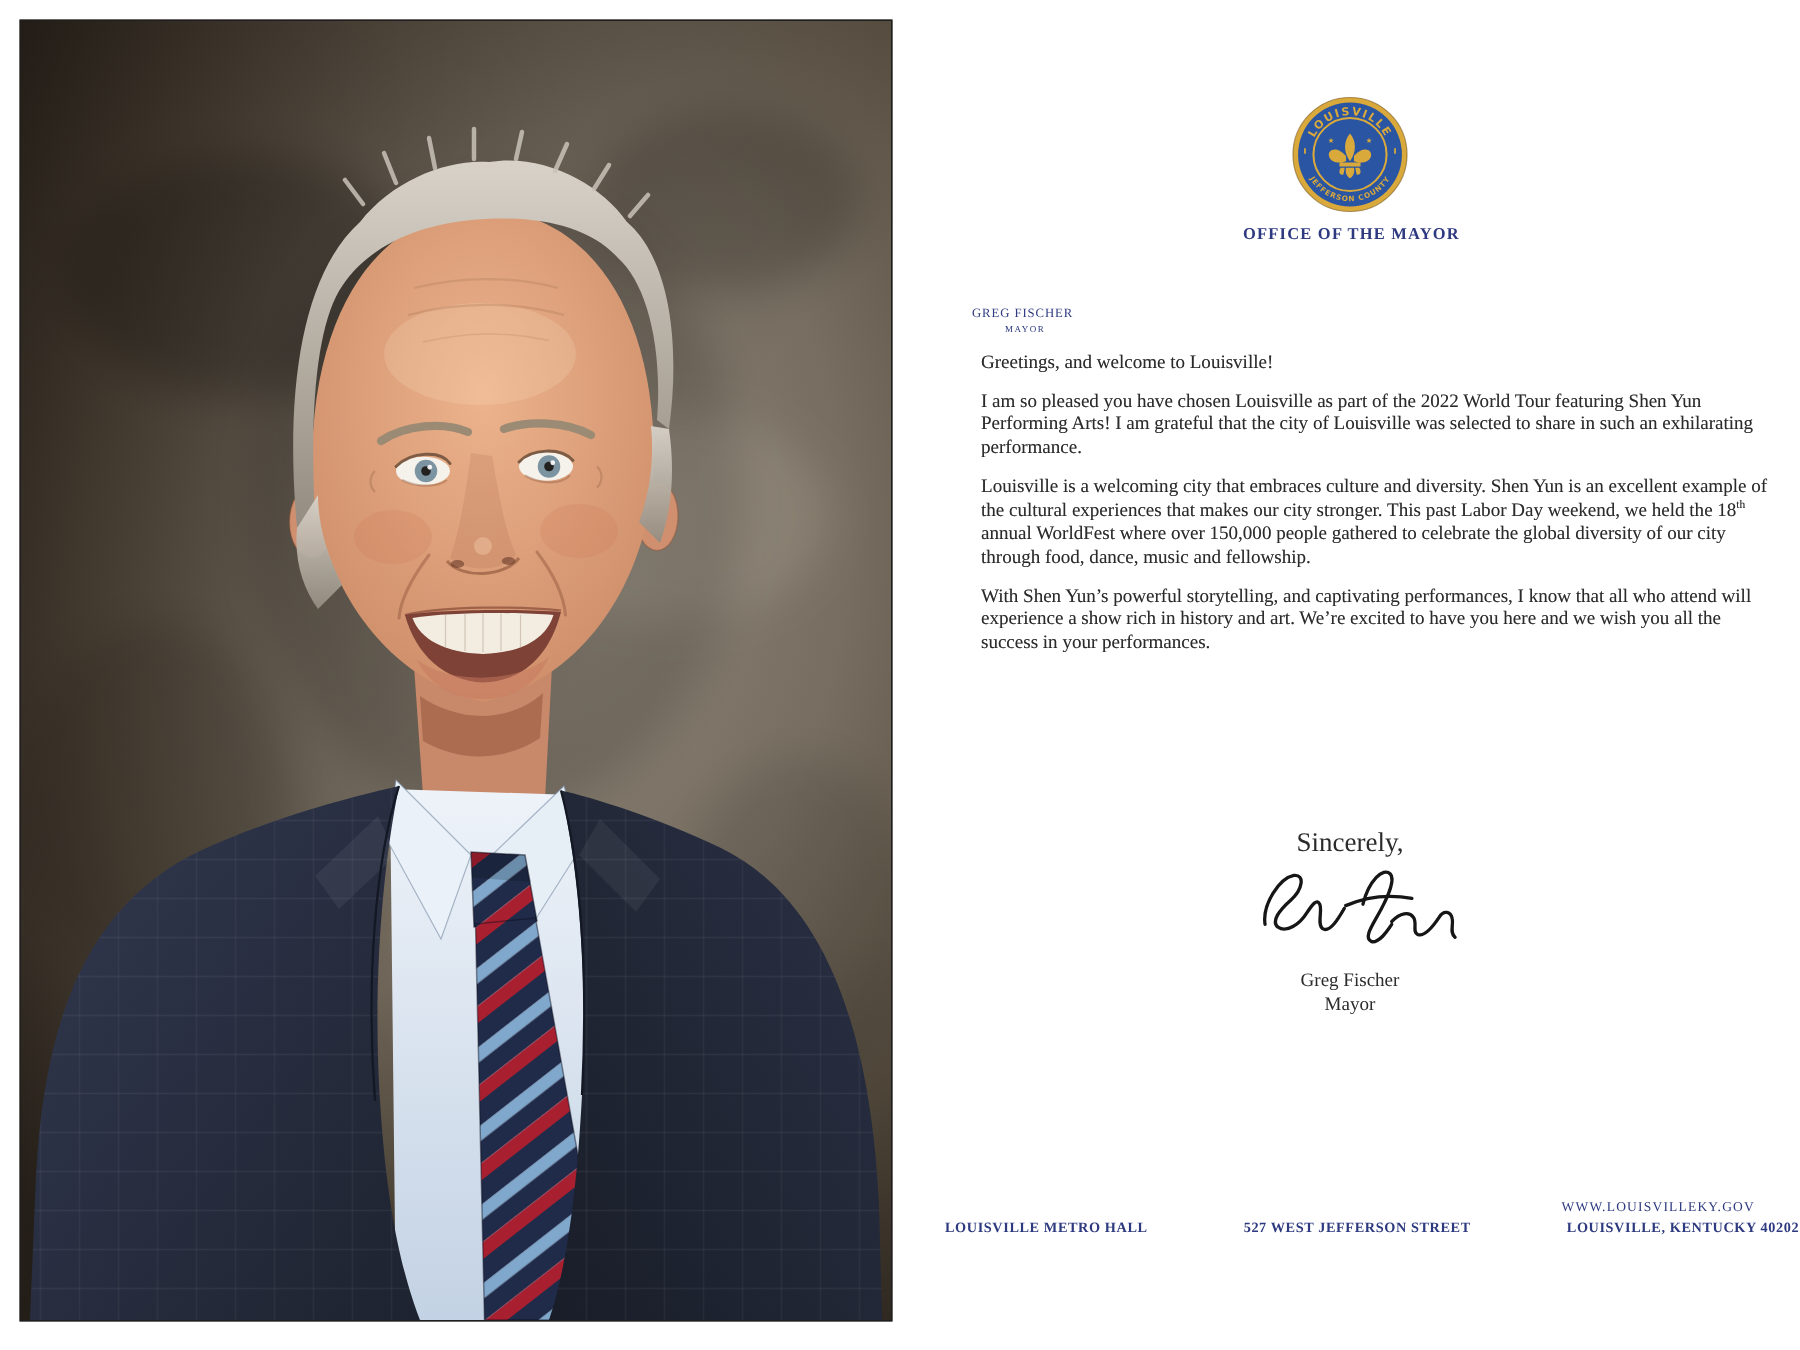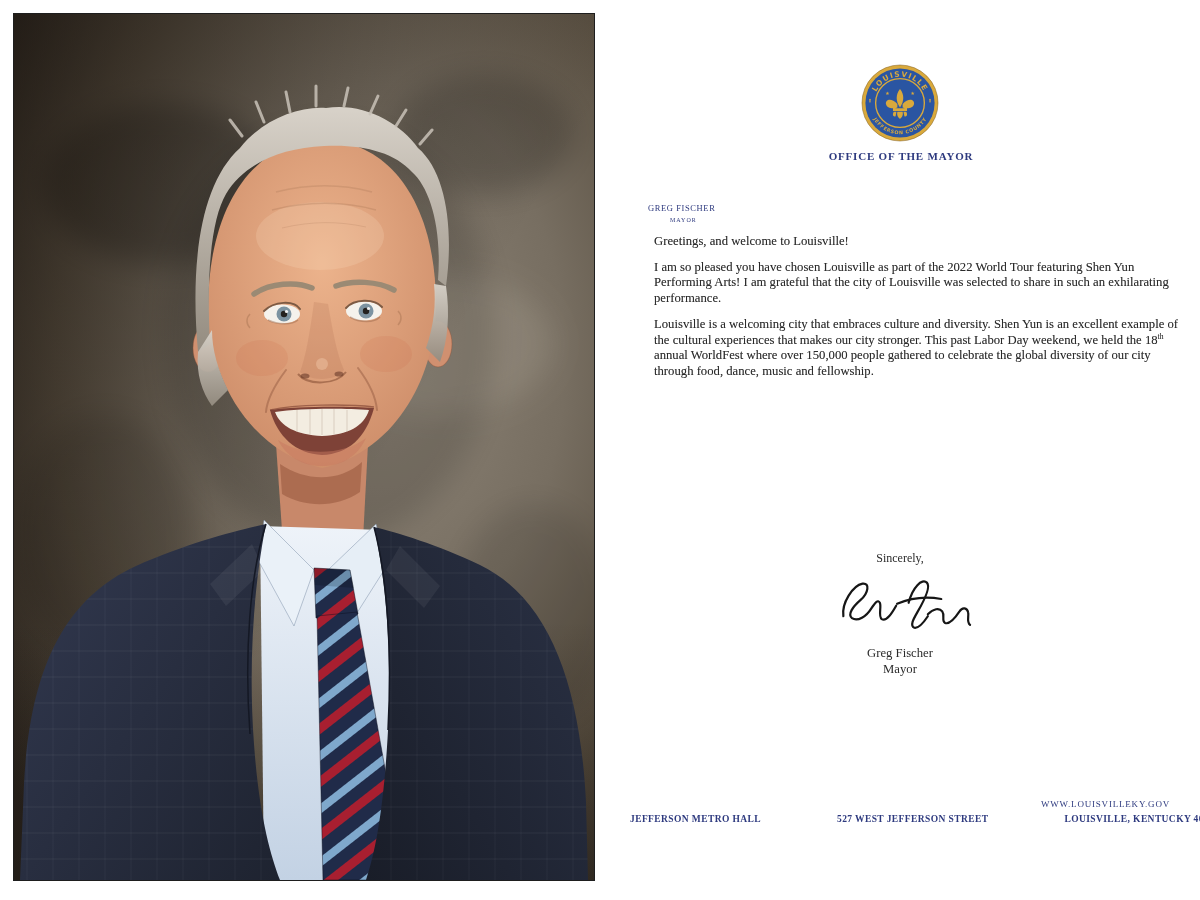--- a/index.html
+++ b/index.html
@@ -42,42 +42,42 @@
   .letter-body {
     position:absolute; left:24px; top:234px; width:530px;
     font-size:12.7px; line-height:15.7px; color:var(--body-text);
     text-shadow:0 0 0.3px rgba(0,0,0,0.3);
   }
   .letter-body p { margin:0 0 10px 0; }
   .letter-body sup { font-size:0.6em; line-height:0; }
 
   .closing {
     position:absolute; top:551px; left:0; width:100%; text-align:center;
-    font-size:12px; color:var(--body-text);
+    font-size:18px; color:var(--body-text);
   }
   .signature { position:absolute; top:574px; left:50%; margin-left:-72px; width:144px; height:64px; }
   .sig-name {
     position:absolute; top:646px; left:0; width:100%; text-align:center;
     font-size:12.7px; color:var(--body-text);
   }
   .sig-title {
     position:absolute; top:662px; left:0; width:100%; text-align:center;
     font-size:12.7px; color:var(--body-text);
   }
 
   .footer-website {
     position:absolute; top:799px; left:0; width:100%; text-align:right;
     font-size:9px; letter-spacing:0.8px; color:var(--header-blue);
   }
   .footer-address {
     position:absolute; top:814px; left:0; width:100%; text-align:center;
     font-size:9.5px; font-weight:bold; letter-spacing:0.4px; color:var(--header-blue);
     white-space:nowrap;
   }
-  .footer-address .addr-part + .addr-part { margin-left:32px;padding-left:44px; }
+  .footer-address .addr-part + .addr-part { margin-left:20px;padding-left:44px; }
 </style>
 </head>
 <body>
 
 <div class="page">
 
   <div class="photo">
     <svg viewBox="0 0 580 866" preserveAspectRatio="none">
       <defs>
         <radialGradient id="bgGrad" cx="63%" cy="40%" r="80%">
@@ -281,35 +281,36 @@
 
     <div class="office-line1">OFFICE OF THE MAYOR</div>
 
     <div class="sender-name">GREG FISCHER</div>
     <div class="sender-title">MAYOR</div>
 
     <div class="letter-body">
         <p><span>Greetings, and welcome to Louisville!</span></p>
         <p><span>I am so pleased you have chosen Louisville as part of the 2022 World Tour featuring Shen Yun Performing Arts! I am grateful that the city of Louisville was selected to share in such an exhilarating performance.</span></p>
         <p><span>Louisville is a welcoming city that embraces culture and diversity. Shen Yun is an excellent example of the cultural experiences that makes our city stronger. This past Labor Day weekend, we held the 18</span><sup>th</sup><span> annual WorldFest where over 150,000 people gathered to celebrate the global diversity of our city through food, dance, music and fellowship.</span></p>
+        <p><span>With Shen Yun’s powerful storytelling, and captivating performances, I know that all who attend will experience a show rich in history and art. We’re excited to have you here and we wish you all the success in your performances.</span></p>
       </div>
 
     <div class="closing">Sincerely,</div>
 
     <div class="signature">
       <svg viewBox="0 0 150 66">
         <g fill="none" stroke="#161616" stroke-width="2.3" stroke-linecap="round" stroke-linejoin="round">
           <path d="M 16,44 C 14,30 26,12 36,10 C 44,9 42,20 34,27 C 26,34 20,42 25,46 C 31,50 40,44 45,36 C 49,30 52,26 54,30 C 56,34 52,44 56,47 C 61,50 67,40 71,33"></path>
           <path d="M 84,30 C 88,14 98,4 103,9 C 107,13 100,28 93,40 C 89,47 85,54 90,56 C 95,57 100,50 104,44"></path>
           <path d="M 72,31 C 86,25 102,23 118,26"></path>
           <path d="M 104,42 C 110,36 116,35 119,39 C 122,43 118,49 122,51 C 127,53 133,45 137,39 C 140,34 145,35 146,40 C 147,44 144,50 148,53"></path>
         </g>
       </svg>
     </div>
 
     <div class="sig-name">Greg Fischer</div>
     <div class="sig-title">Mayor</div>
 
     <div class="footer-website">WWW.LOUISVILLEKY.GOV</div>
-    <div class="footer-address"><span class="addr-part">JEFFERSON METRO HALL</span><span class="addr-part">527 WEST JEFFERSON STREET</span><span class="addr-part">LOUISVILLE, KENTUCKY 40202</span><span class="addr-part">502.574.2003</span></div>
+    <div class="footer-address"><span class="addr-part">LOUISVILLE METRO HALL</span><span class="addr-part">527 WEST JEFFERSON STREET</span><span class="addr-part">LOUISVILLE, KENTUCKY 40202</span><span class="addr-part">502.574.2003</span></div>
 
   </div>
 </div>
 
 </body></html>

